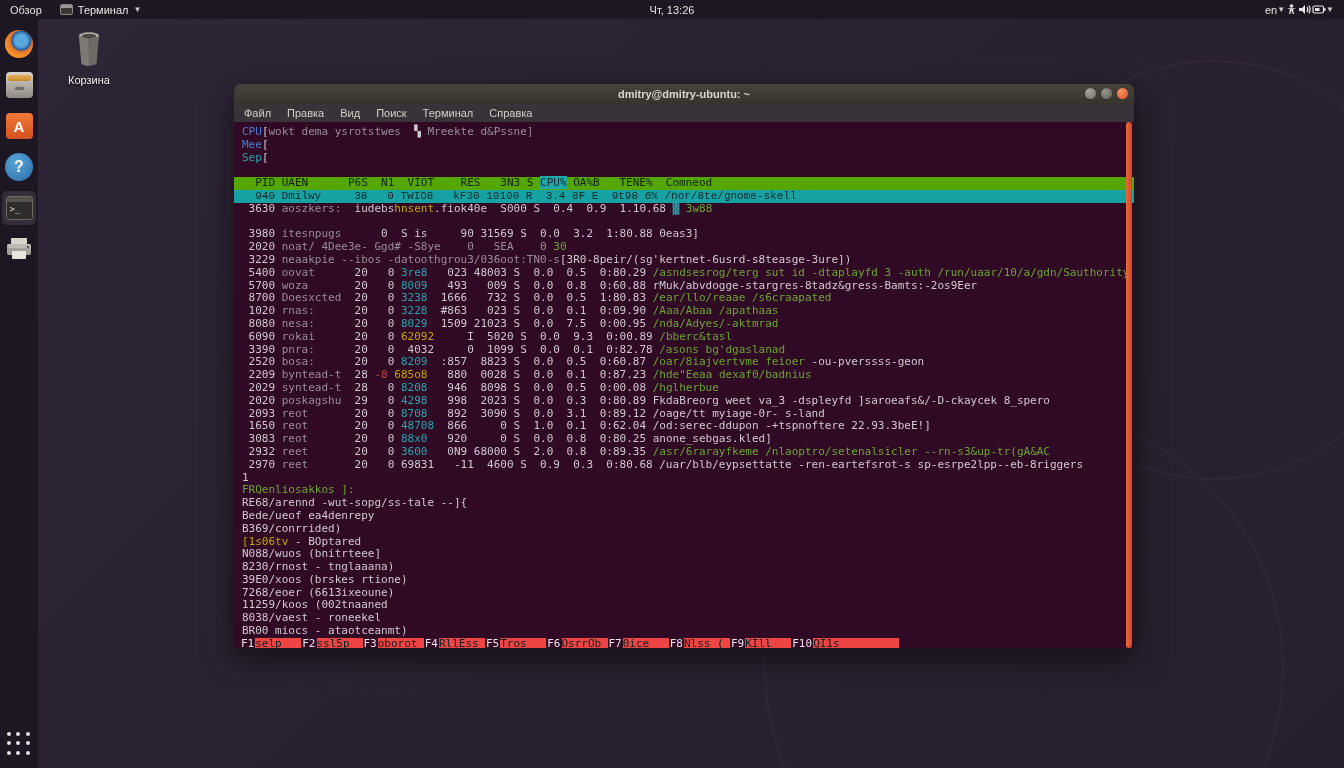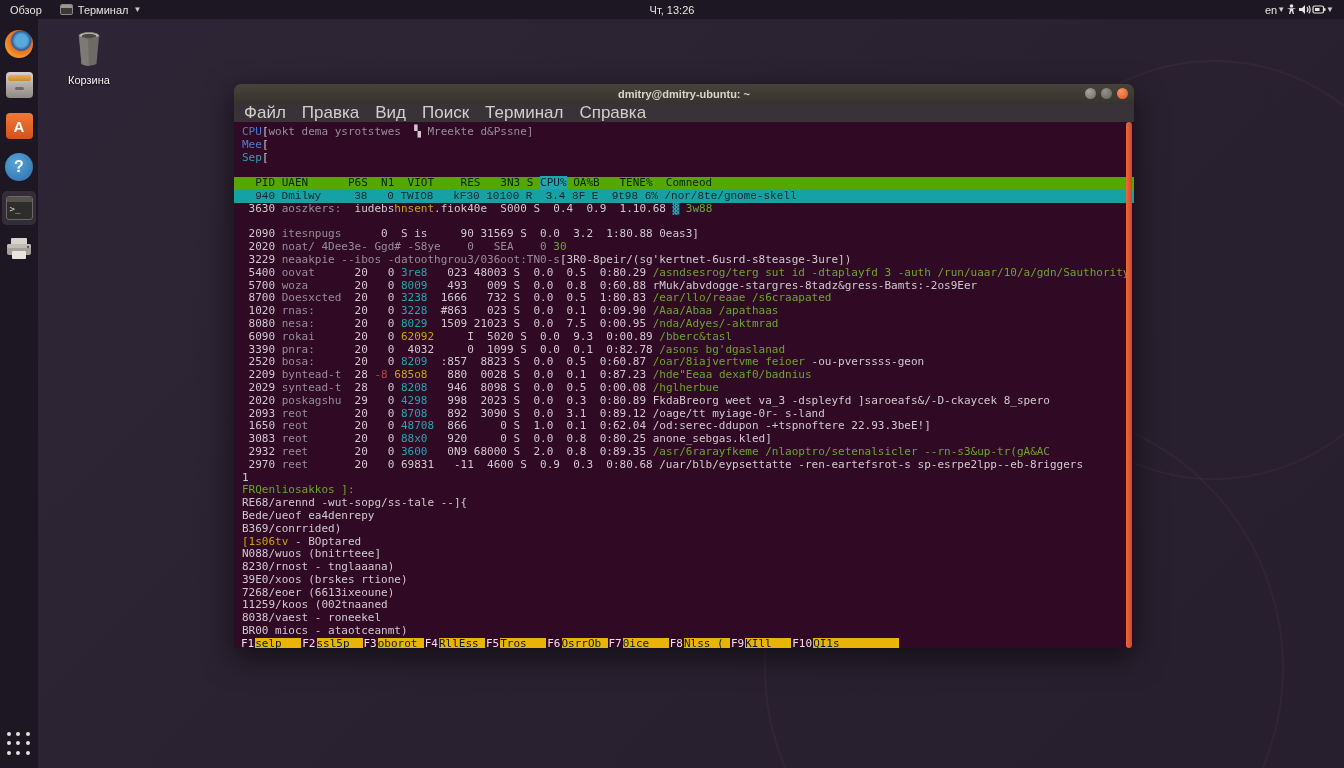--- a/index.html
+++ b/index.html
@@ -54,36 +54,36 @@
             border-radius:7px 7px 2px 2px; box-shadow:0 10px 30px rgba(0,0,0,0.55); z-index:20;margin-left:24px; }
   #titlebar { height:20px; background:linear-gradient(#47433c,#36332d); border-radius:7px 7px 0 0;
               position:relative; display:flex; align-items:center; justify-content:center; }
   #title-text { color:#d9d5cd; font-size:11px; font-weight:bold; }
   #win-buttons { position:absolute; right:6px; top:4px; display:flex; gap:5px; }
   .win-btn { width:11px; height:11px; border-radius:50%; cursor:pointer; }
   .win-btn.min { background:radial-gradient(circle at 35% 30%, #a8a49e, #6e6a64); }
   .win-btn.max { background:radial-gradient(circle at 35% 30%, #96928c, #615d57); }
   .win-btn.close { background:radial-gradient(circle at 35% 30%, #f6965f, #e1502a); }
   #menubar { height:18px; background:#393339; display:flex; align-items:center; gap:16px; padding-left:10px; }
-  .menu-item { color:#d3cec7; font-size:17px; cursor:pointer; }
+  .menu-item { color:#d3cec7; font-size:11px; cursor:pointer; }
 
   #screen { position:relative; height:526px; background:#300a24; overflow:hidden;
             font-family:"DejaVu Sans Mono", monospace; font-size:11px; line-height:12.8px; }
   #screen-lines { position:absolute; inset:0; display:flex; flex-direction:column; padding-top:4px;border-radius:15px; }
   .tline { white-space:pre; padding-left:8px; height:12.8px; flex:0 0 auto; }
   .tline.header { background:#56a600; }
   .tline.selected { background:#16a2a2;font-family:Liberation Mono, monospace; }
   .hseg { color:#0f2200; } .hsel { background:#1ca9a9; color:#00232a; }
   .sseg { color:#05262a; }
   .lw { color:#d0c8d0; } .ld { color:#978c99; } .lc { color:#27a5ae; }
   .lg { color:#6ca52f; } .ly { color:#c7a500; } .lr { color:#c14242; } .lb { color:#4f7cd0; }
 
   #fbar { margin-top:auto; display:flex; align-items:center; height:13px; padding-left:6px; }
   .fkey { color:#e8e2ea; padding:0 1px; cursor:pointer;text-decoration:underline; }
-  .flabel { background:#eab308; color:#042222; min-width:46px; padding-right:4px; cursor:pointer; }
+  .flabel { background:#ef4444; color:#042222; min-width:46px; padding-right:4px; cursor:pointer; }
   .flabel:last-child { min-width:86px; }
 
   #scrollbar { position:absolute; right:2px; top:0; width:6px; height:100%;
                background:linear-gradient(90deg,#f1663a,#c94b26); border-radius:3px; cursor:pointer; z-index:5; }
 </style>
 </head>
 <body>
 
 <div id="stage">
   <div class="wall-ring" id="ring1"></div>
@@ -190,21 +190,21 @@
     <div id="screen">
       <div id="screen-lines">
         <div class="tline"><span class="lb">CPU</span><span class="lw">[</span><span class="ld">wokt dema ysrotstwes  </span><span class="lw">▚ </span><span class="ld">Mreekte d&amp;Pssne]</span></div>
           <div class="tline"><span class="lb">Mee</span><span class="lw">[</span></div>
           <div class="tline"><span class="lc">Sep</span><span class="lw">[</span></div>
           <div class="tline">&nbsp;</div>
           <div class="tline header"><span class="hseg">  PID UAEN      P6S  N1  VIOT    RES   3N3 S </span><span class="hsel">CPU%</span><span class="hseg"> OA%B   TENE%  Comneod</span></div>
           <div class="tline selected"><span class="sseg">  940 Dmilwy     38   0 TWIO8   kF30 10100 R  3.4 8F E  9t98 6% /nor/8te/gnome-skell</span></div>
           <div class="tline"><span class="lw"> 3630 </span><span class="ld">aoszkers:  </span><span class="lw">iudebs</span><span class="ly">hnsent</span><span class="lw">.fiok40e  S000 S  0.4  0.9  1.10.68 </span><span class="lc">▓ </span><span class="lg">3w88</span></div>
           <div class="tline">&nbsp;</div>
-          <div class="tline"><span class="lw"> 2090 </span><span class="ld">itesnpugs </span><span class="lw">     0  S is     90 31569 S  0.0  3.2  1:80.88 0eas3]</span></div>
+          <div class="tline"><span class="lw"> 3980 </span><span class="ld">itesnpugs </span><span class="lw">     0  S is     90 31569 S  0.0  3.2  1:80.88 0eas3]</span></div>
           <div class="tline"><span class="lw"> 2020 </span><span class="ld">noat/ 4Dee3e- Ggd# -S8ye    0   SEA    0 </span><span class="lg">30</span></div>
           <div class="tline"><span class="lw"> 3229 </span><span class="ld">neaakpie --ibos -datoothgrou3/036oot:TN0-s</span><span class="lw">[3R0-8peir/(sg'kertnet-6usrd-s8teasge-3ure])</span></div>
           <div class="tline"><span class="lw"> 5400 </span><span class="ld">oovat     </span><span class="lw"> 20   0 </span><span class="lc">3re8</span><span class="lw">   023 48003 S  0.0  0.5  0:80.29 </span><span class="lg">/asndsesrog/terg sut id -dtaplayfd 3 -auth /run/uaar/10/a/gdn/Sauthority -bat</span></div>
           <div class="tline"><span class="lw"> 5700 </span><span class="ld">woza      </span><span class="lw"> 20   0 </span><span class="lc">8009</span><span class="lw">   493   009 S  0.0  0.8  0:60.88 rMuk/abvdogge-stargres-8tadz&amp;gress-Bamts:-2os9Eer</span></div>
           <div class="tline"><span class="lw"> 8700 </span><span class="ld">Doesxcted </span><span class="lw"> 20   0 </span><span class="lc">3238</span><span class="lw">  1666   732 S  0.0  0.5  1:80.83 </span><span class="lg">/ear/llo/reaae /s6craapated</span></div>
           <div class="tline"><span class="lw"> 1020 </span><span class="ld">rnas:     </span><span class="lw"> 20   0 </span><span class="lc">3228</span><span class="lw">  #863   023 S  0.0  0.1  0:09.90 </span><span class="lg">/Aaa/Abaa /apathaas</span></div>
           <div class="tline"><span class="lw"> 8080 </span><span class="ld">nesa:     </span><span class="lw"> 20   0 </span><span class="lc">8029</span><span class="lw">  1509 21023 S  0.0  7.5  0:00.95 </span><span class="lg">/nda/Adyes/-aktmrad</span></div>
           <div class="tline"><span class="lw"> 6090 </span><span class="ld">rokai     </span><span class="lw"> 20   0 </span><span class="ly">62092</span><span class="lw">     I  5020 S  0.0  9.3  0:00.89 </span><span class="lg">/bberc&amp;tasl</span></div>
           <div class="tline"><span class="lw"> 3390 </span><span class="ld">pnra:     </span><span class="lw"> 20   0  4032     0  1099 S  0.0  0.1  0:82.78 </span><span class="lg">/asons bg'dgaslanad</span></div>
           <div class="tline"><span class="lw"> 2520 </span><span class="ld">bosa:     </span><span class="lw"> 20   0 </span><span class="lc">8209</span><span class="lw">  :857  8823 S  0.0  0.5  0:60.87 </span><span class="lg">/oar/8iajvertvme feioer</span><span class="lw"> -ou-pverssss-geon</span></div>

